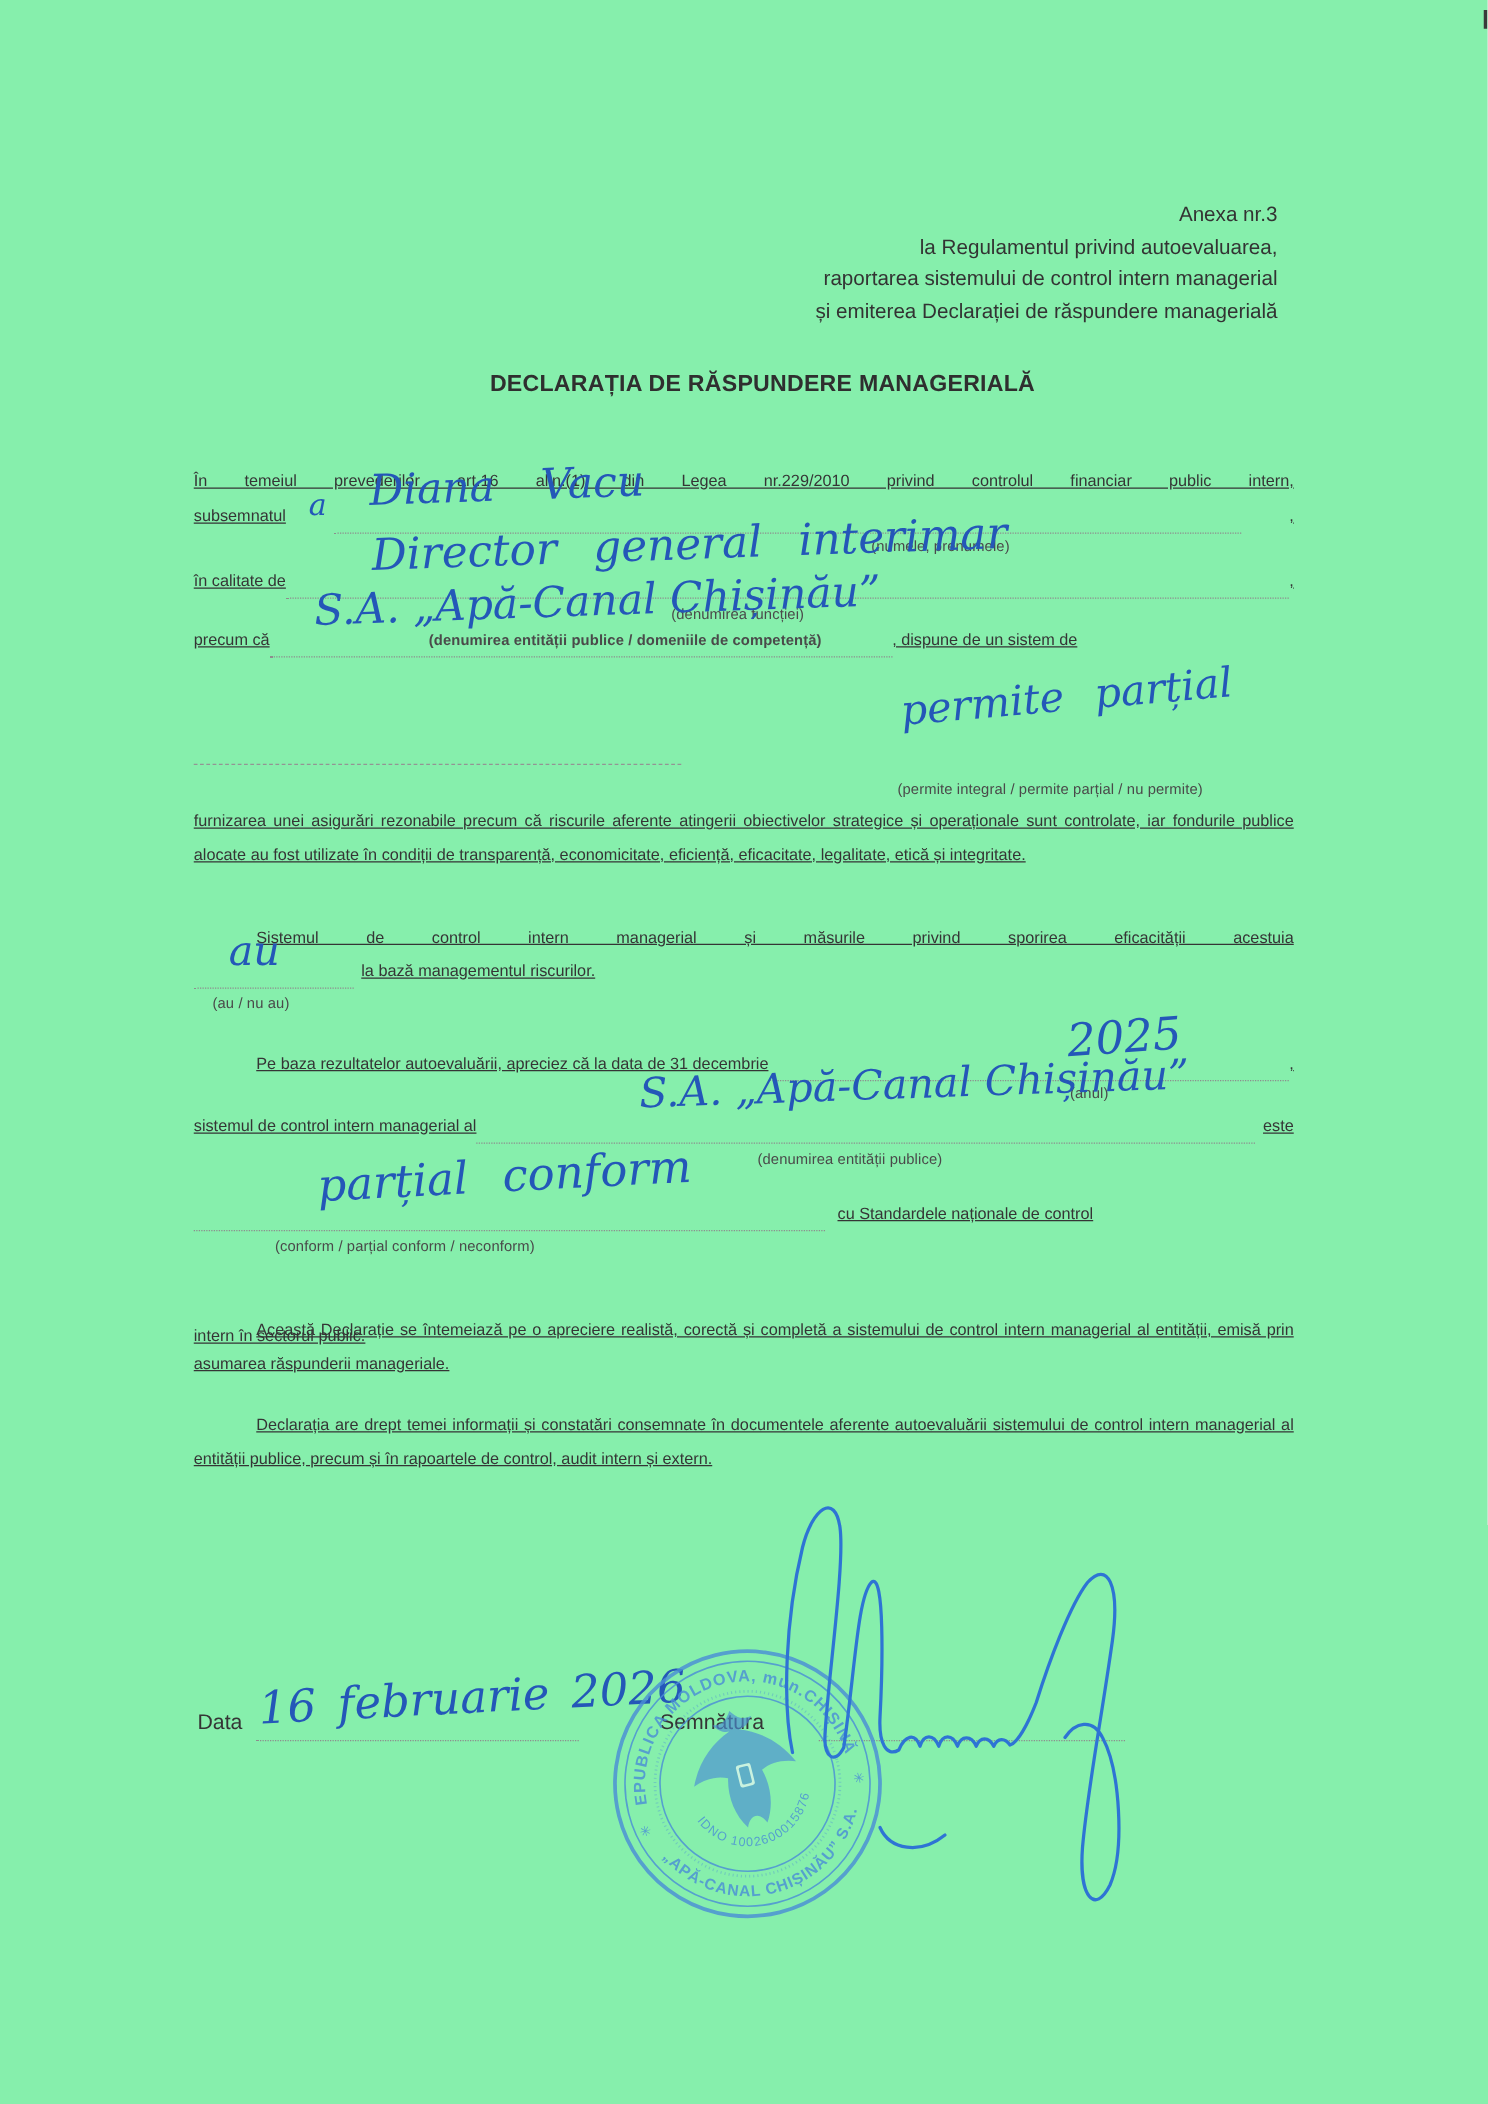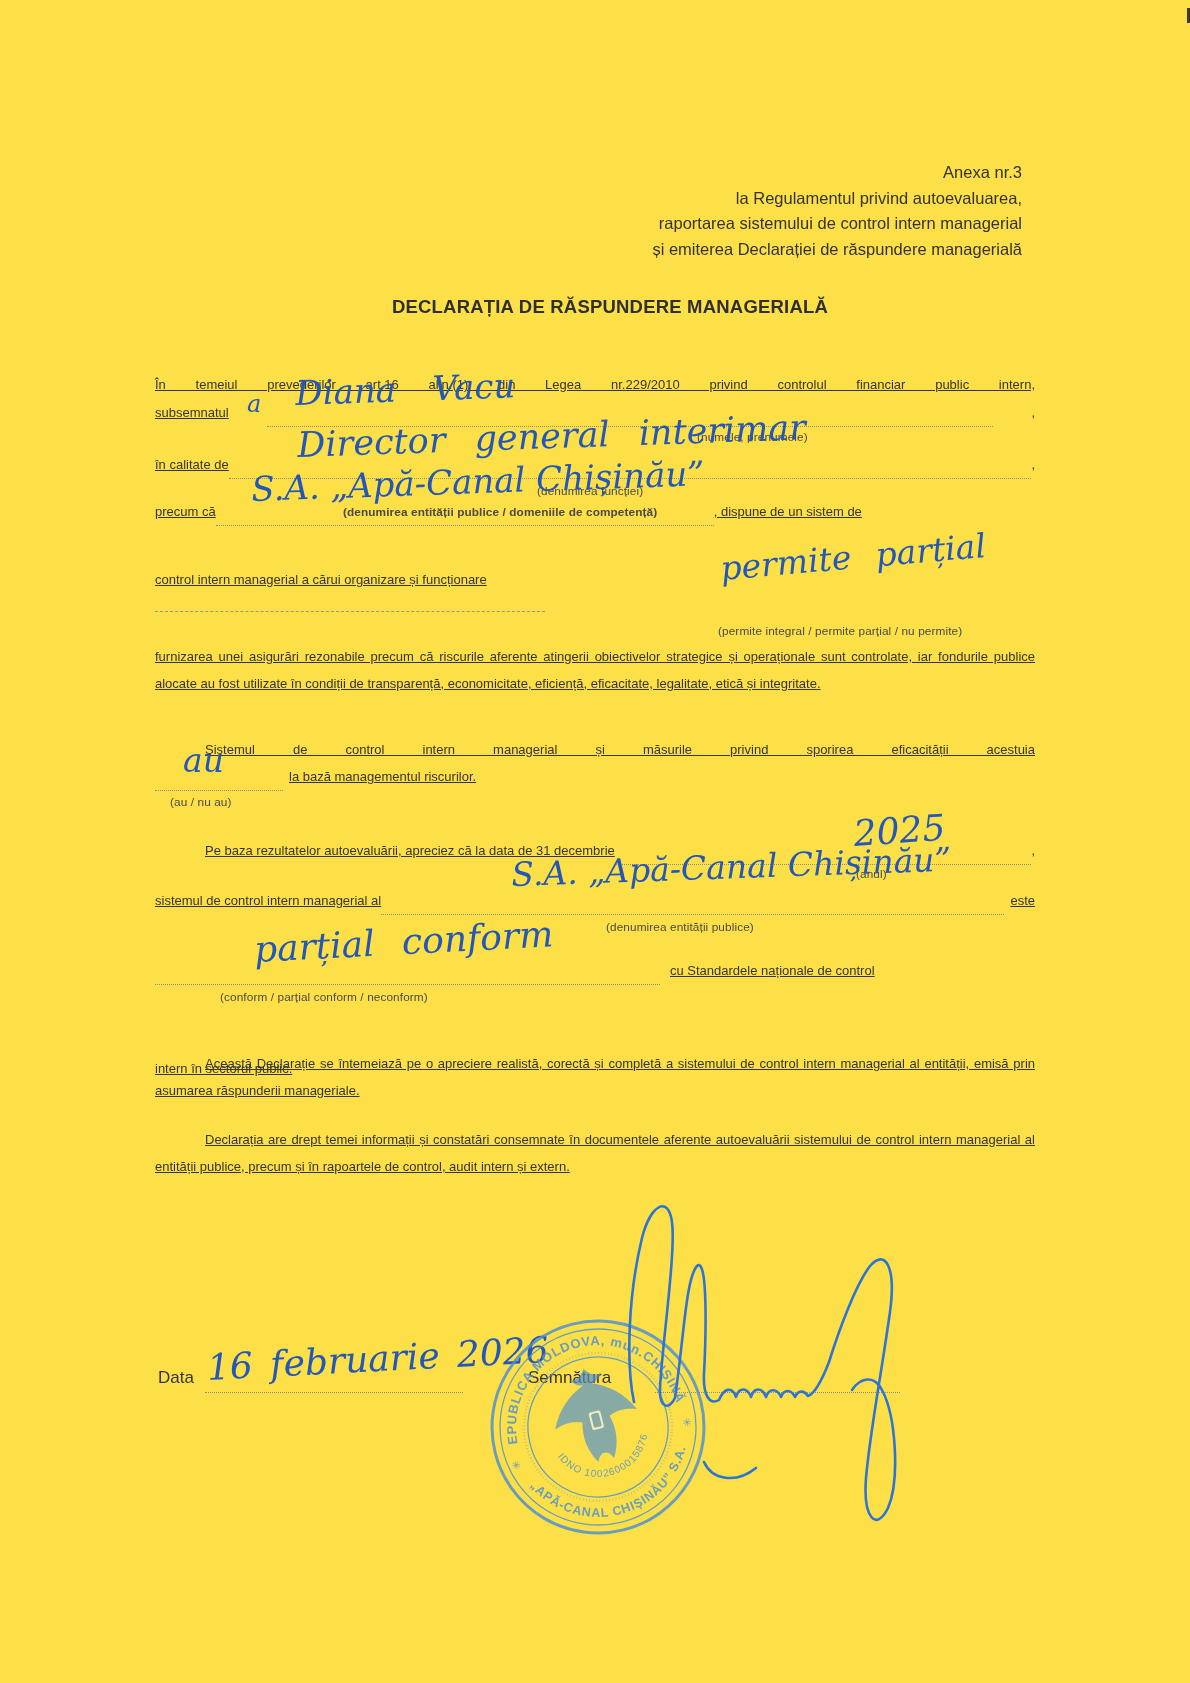--- a/index.html
+++ b/index.html
@@ -1,17 +1,17 @@
 <!DOCTYPE html>
 <html lang="ro"><head>
 <meta charset="utf-8">
 <style>
   html,body{margin:0;padding:0;background:#e8e8e8;}
   .page{
-    position:relative;width:1190px;height:1683px;background:#fde047;
+    position:relative;width:1190px;height:1683px;background:#86efac;
     margin:0 auto;overflow:hidden;
     font-family:"Liberation Sans",sans-serif;color:#353535;
   }
   .annex{position:absolute;top:160px;right:168px;text-align:right;
     font-size:16.5px;line-height:25.5px;color:#333;}
   .title{position:absolute;top:296px;left:0;right:0;text-align:center;
     padding-left:30px;font-size:18.5px;font-weight:bold;letter-spacing:.2px;color:#2f2f2f;}
   .bodyline,.row,.para{position:absolute;left:155px;width:880px;font-size:13px;line-height:26.5px;text-decoration:underline;}
   .indent{text-indent:50px;}
   .jall{text-align:justify;text-align-last:justify;}
@@ -67,21 +67,20 @@
   <span class="note" style="top:484px;left:537px;">(denumirea funcției)</span>
 
   <div class="row" style="top:499px;">
     <span>precum că</span>
     <span class="blank" style="width:498px;"></span>
     <span>, dispune de un sistem de</span>
   </div>
   <span class="hw" style="top:472px;left:252px;font-size:34px;transform:rotate(-2deg);">S.A. „Apă-Canal Chișinău”</span>
   <span class="note" style="top:505px;left:343px;font-weight:bold;">(denumirea entității publice / domeniile de competență)</span>
 
-  <div class="bodyline" style="top:567px;">control intern managerial a cărui organizare și funcționare</div>
   <span class="hw" style="top:552px;left:722px;font-size:33px;word-spacing:14px;transform:rotate(-5deg);">permite parțial</span>
   <div class="dashline" style="top:611px;left:155px;width:390px;"></div>
   <span class="note" style="top:624px;left:718px;">(permite integral / permite parțial / nu permite)</span>
 
   <div class="para just" style="top:644px;">furnizarea unei asigurări rezonabile precum că riscurile aferente atingerii obiectivelor strategice și operaționale sunt controlate, iar fondurile publice alocate au fost utilizate în condiții de transparență, economicitate, eficiență, eficacitate, legalitate, etică și integritate.</div>
 
   <div class="para jall indent" style="top:737px;">Sistemul de control intern managerial și măsurile privind sporirea eficacității acestuia</div>
   <div class="row" style="top:764px;">
     <span class="blank" style="width:128px;"></span>
     <span style="margin-left:6px;">la bază managementul riscurilor.</span>

